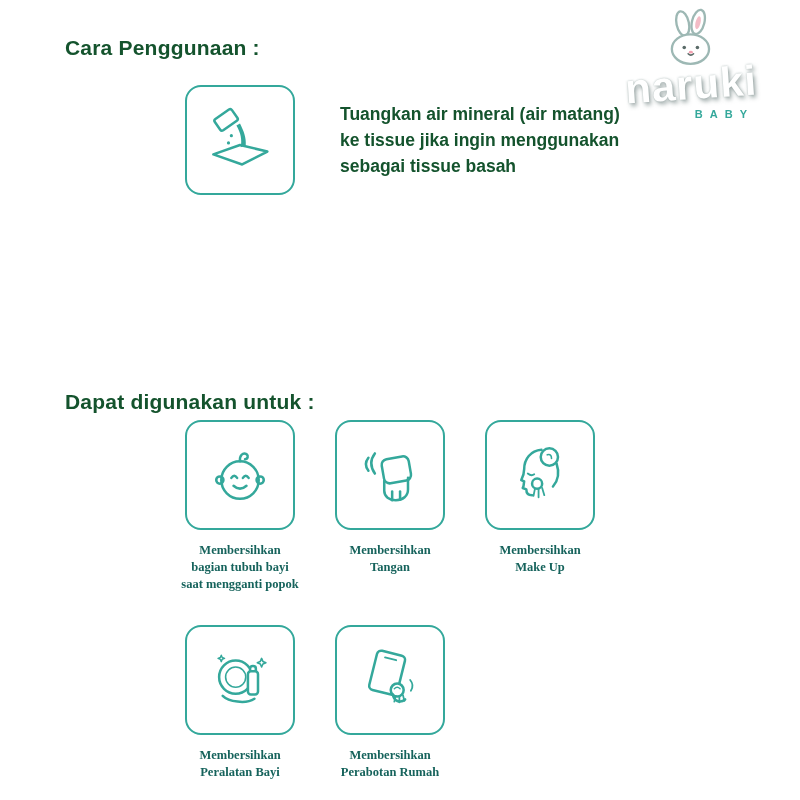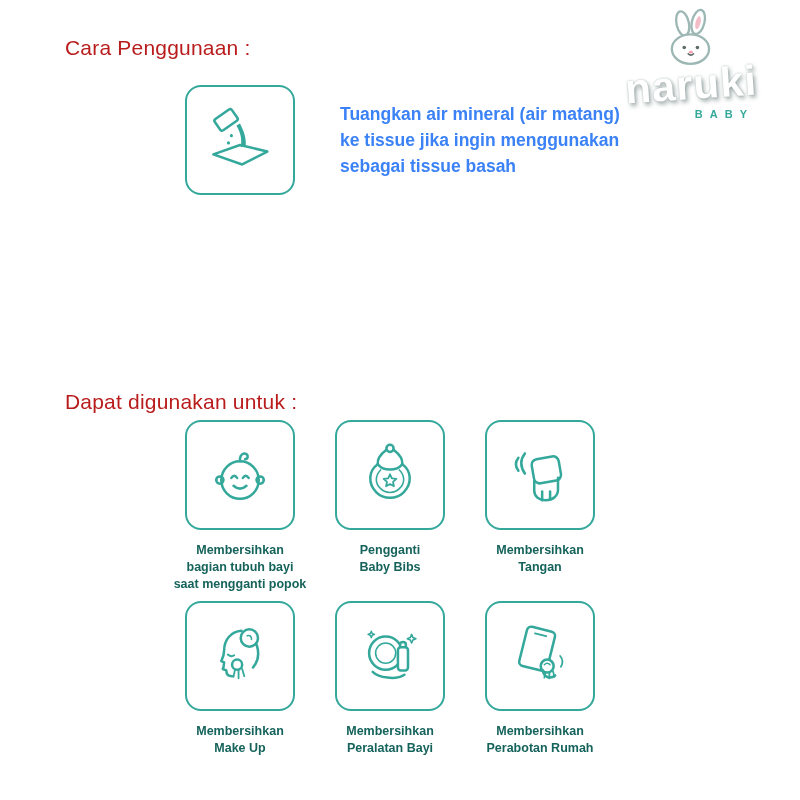--- a/index.html
+++ b/index.html
@@ -2,43 +2,43 @@
 <html><head>
 <meta charset="utf-8">
 <style>
   html,body { margin:0; padding:0; background:#ffffff; }
   .page {
     position:relative; width:800px; height:800px; background:#ffffff;
     font-family:"Liberation Sans", sans-serif; overflow:hidden;
   }
   .heading {
     position:absolute; left:65px; margin:0;
-    font-size:21px; font-weight:400; color:#b91c1c; letter-spacing:0.2px;
+    font-size:21px; font-weight:700; color:#14532d; letter-spacing:0.2px;
   }
   #usage-title { top:36px; }
   #uses-title  { top:370px;margin-top:20px; }
 
   .icon-box {
     width:110px; height:110px; box-sizing:border-box; flex:0 0 110px;
     border:2.5px solid #34a89b; border-radius:16px;
     display:flex; align-items:center; justify-content:center; background:#fff;
   }
   .icon-box svg { stroke:#34a89b; fill:none; stroke-width:3.5; stroke-linecap:round; stroke-linejoin:round; }
 
   .step { position:absolute; left:185px; display:flex; align-items:center; gap:45px; }
   #step-1 { top:85px; }
   #step-2 { top:230px; }
   .step-text {
     margin:0; width:330px; white-space:pre-line;
-    font-size:17.5px; font-weight:700; color:#3b82f6; line-height:1.5;
+    font-size:17.5px; font-weight:700; color:#14532d; line-height:1.5;
   }
 
   #uses-grid {
     position:absolute; left:165px; top:420px;
-    display:grid; grid-template-columns:repeat(3,150px); row-gap:8px; justify-items:center;
+    display:grid; grid-template-columns:repeat(3,150px); row-gap:32px; justify-items:center;font-family:Liberation Serif, serif;
   }
   .use { display:flex; flex-direction:column; align-items:center; }
   .caption {
     margin:12px 0 0 0; text-align:center; white-space:pre-line;
     font-size:12.5px; font-weight:700; color:#16635c; line-height:1.35;
   }
 
   .logo { position:absolute; top:8px; right:16px; width:185px; display:flex; flex-direction:column; align-items:center; }
   .brand-name {
     font-size:42px; font-weight:800; color:#ffffff; letter-spacing:1px;
@@ -106,35 +106,20 @@
           <path d="M38 54 q4 -6 8 0"></path>
           <path d="M54 54 q4 -6 8 0"></path>
           <path d="M41 65 q9 8 18 0"></path>
         </svg>
       </div>
       <p class="caption">Membersihkan
 bagian tubuh bayi
 saat mengganti popok</p>
     </div>
 
-    <div class="use">
-      <div class="icon-box">
-        <svg width="72" height="72" viewBox="0 0 100 100">
-          <circle cx="50" cy="13" r="5"></circle>
-          <path d="M45 15 C36 22 32 28 33 35"></path>
-          <path d="M55 15 C64 22 68 28 67 35"></path>
-          <path d="M33 35 C20 44 19 62 31 74 C41 84 59 84 69 74 C81 62 80 44 67 35"></path>
-          <path d="M33 35 C41 45 59 45 67 35"></path>
-          <path d="M37 43 C29 51 29 62 37 69 C44 76 56 76 63 69 C71 62 71 51 63 43" stroke-width="2.2"></path>
-          <path d="M50 49 L52.6 54.6 L58.8 55.3 L54.2 59.5 L55.4 65.6 L50 62.6 L44.6 65.6 L45.8 59.5 L41.2 55.3 L47.4 54.6 Z" stroke-width="2.5"></path>
-        </svg>
-      </div>
-      <p class="caption">Pengganti
-Baby Bibs</p>
-    </div>
 
     <div class="use">
       <div class="icon-box">
         <svg width="72" height="72" viewBox="0 0 100 100">
           <path d="M20 26 q-7 9 0 18"></path>
           <path d="M29 20 q-10 13 0 28"></path>
           <g transform="rotate(-10 58 44)">
               <rect x="40" y="26" width="38" height="34" rx="8"></rect>
             </g>
           <path d="M42 58 L42 72 C42 80 49 85 58 85 C68 85 75 79 75 70 L75 54"></path>

